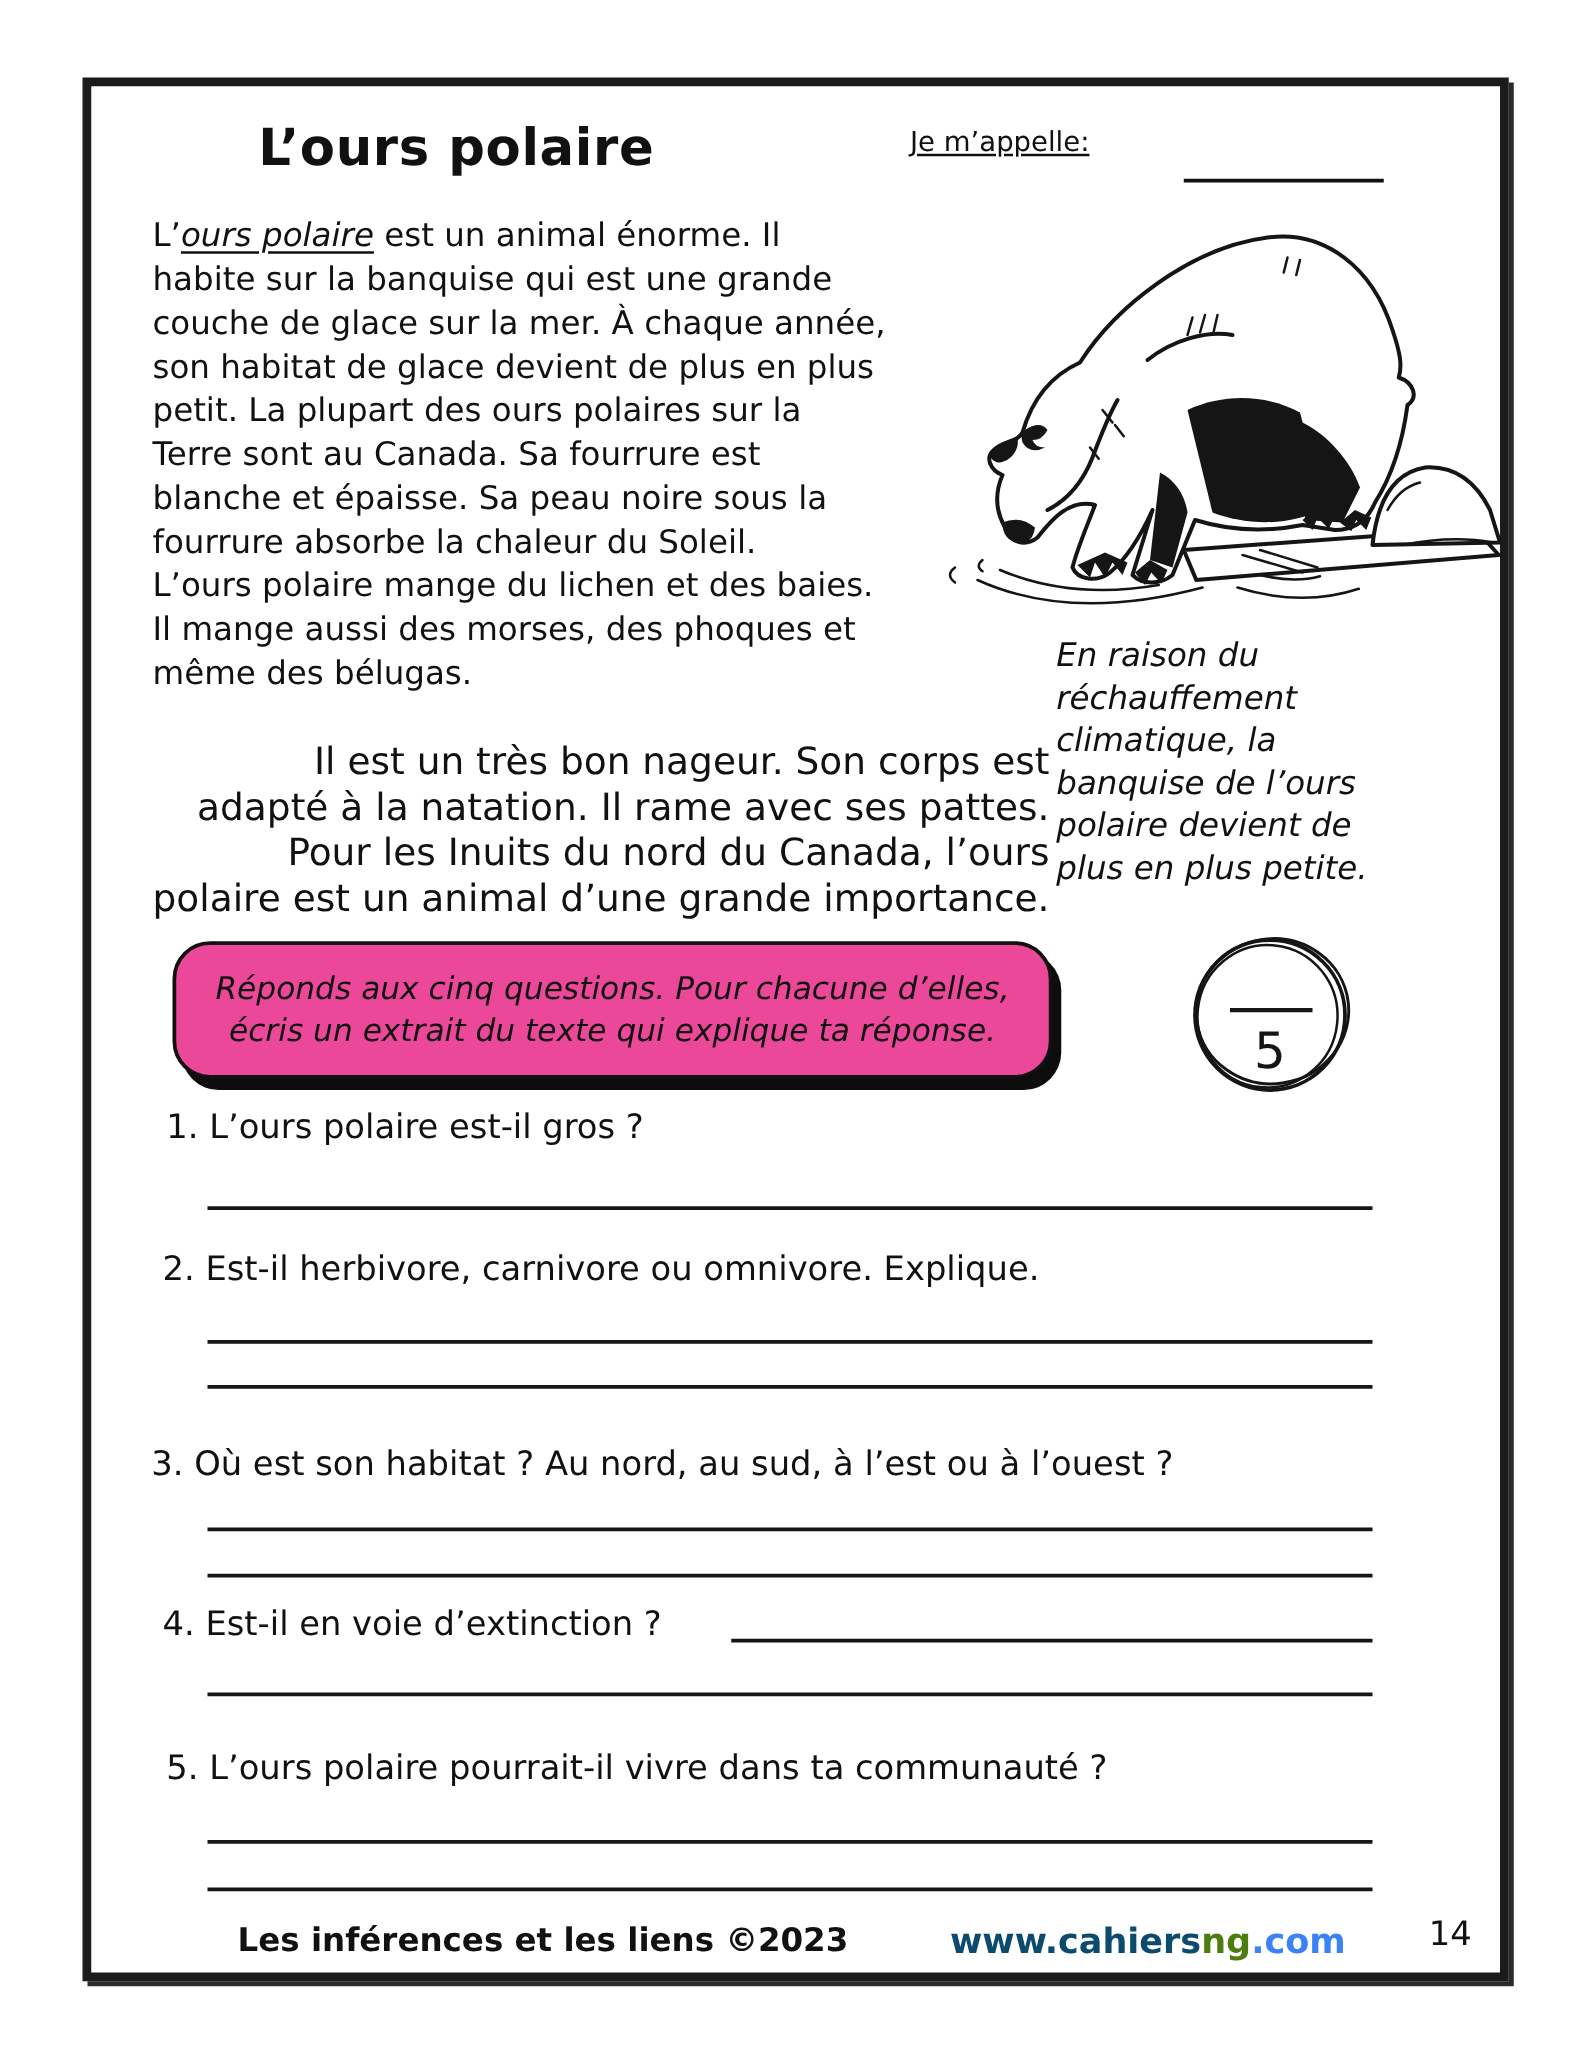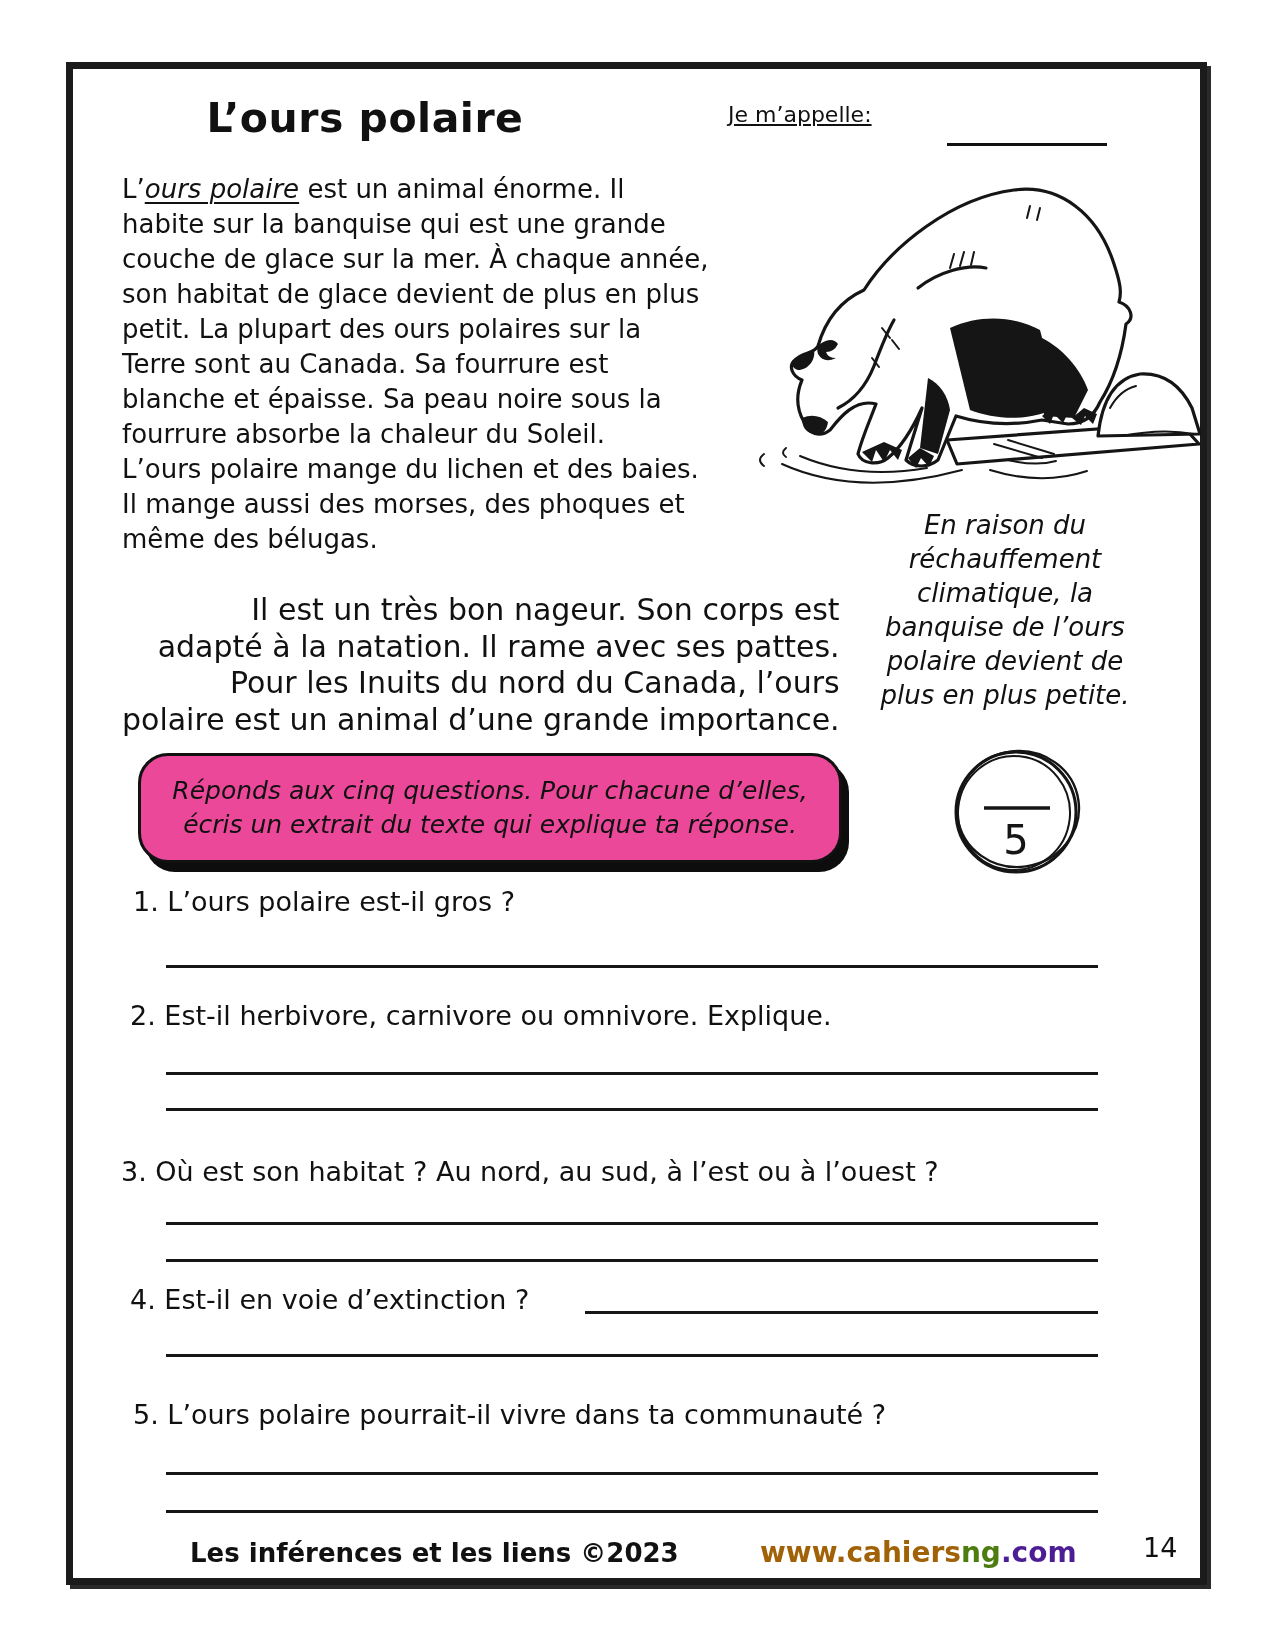--- a/index.html
+++ b/index.html
@@ -28,21 +28,21 @@
     font-size:26px; line-height:35px; white-space:nowrap;
   }
   .reading .ul-it { font-style:italic; text-decoration:underline; text-decoration-thickness:2px; text-underline-offset:4px; }
   .reading2 {
     position:absolute; left:122px; top:592px;
     font-size:30px; line-height:36.5px; white-space:nowrap;text-align:right;
   }
   .bear { position:absolute; left:742px; top:168px; width:462px; height:330px; }
   .caption {
     position:absolute; left:845px; top:508px; width:320px;
-    font-size:26px; line-height:34px; font-style:italic; text-align:center;
+    font-size:26px; line-height:34px; font-style:italic; 
   }
   .instr-box {
     position:absolute; left:138px; top:753px; width:704px; height:110px;
     border:3.5px solid #111; border-radius:30px; background:#ec4899;
     box-shadow:7px 9px 0 #0d0d0d;
     display:flex; flex-direction:column; justify-content:center; align-items:center;
   }
   .instr-box div { font-size:25px; line-height:34px; font-style:italic; text-align:center; white-space:nowrap; }
   .score { position:absolute; left:948px; top:742px; width:136px; height:136px; }
   .q { position:absolute; font-size:27px; white-space:nowrap; }
@@ -206,14 +206,14 @@
 
 <div class="q q4">4. Est-il en voie d’extinction ?</div>
 <div class="q4-blank"></div>
 <div class="ans-line l4a"></div>
 
 <div class="q q5">5. L’ours polaire pourrait-il vivre dans ta communauté ?</div>
 <div class="ans-line l5a"></div>
 <div class="ans-line l5b"></div>
 
 <div class="footer-left">Les inférences et les liens ©2023</div>
-<div class="footer-url"><span style="color: #a16207;">www.cahiers</span><span style="color:#4d7c0f">ng</span><span style="color: #4c1d95;">.com</span></div>
+<div class="footer-url"><span style="color: #0c4a6e;">www.cahiers</span><span style="color:#4d7c0f">ng</span><span style="color: #3b82f6;">.com</span></div>
 <div class="page-num">14</div>
 
 </body></html>

